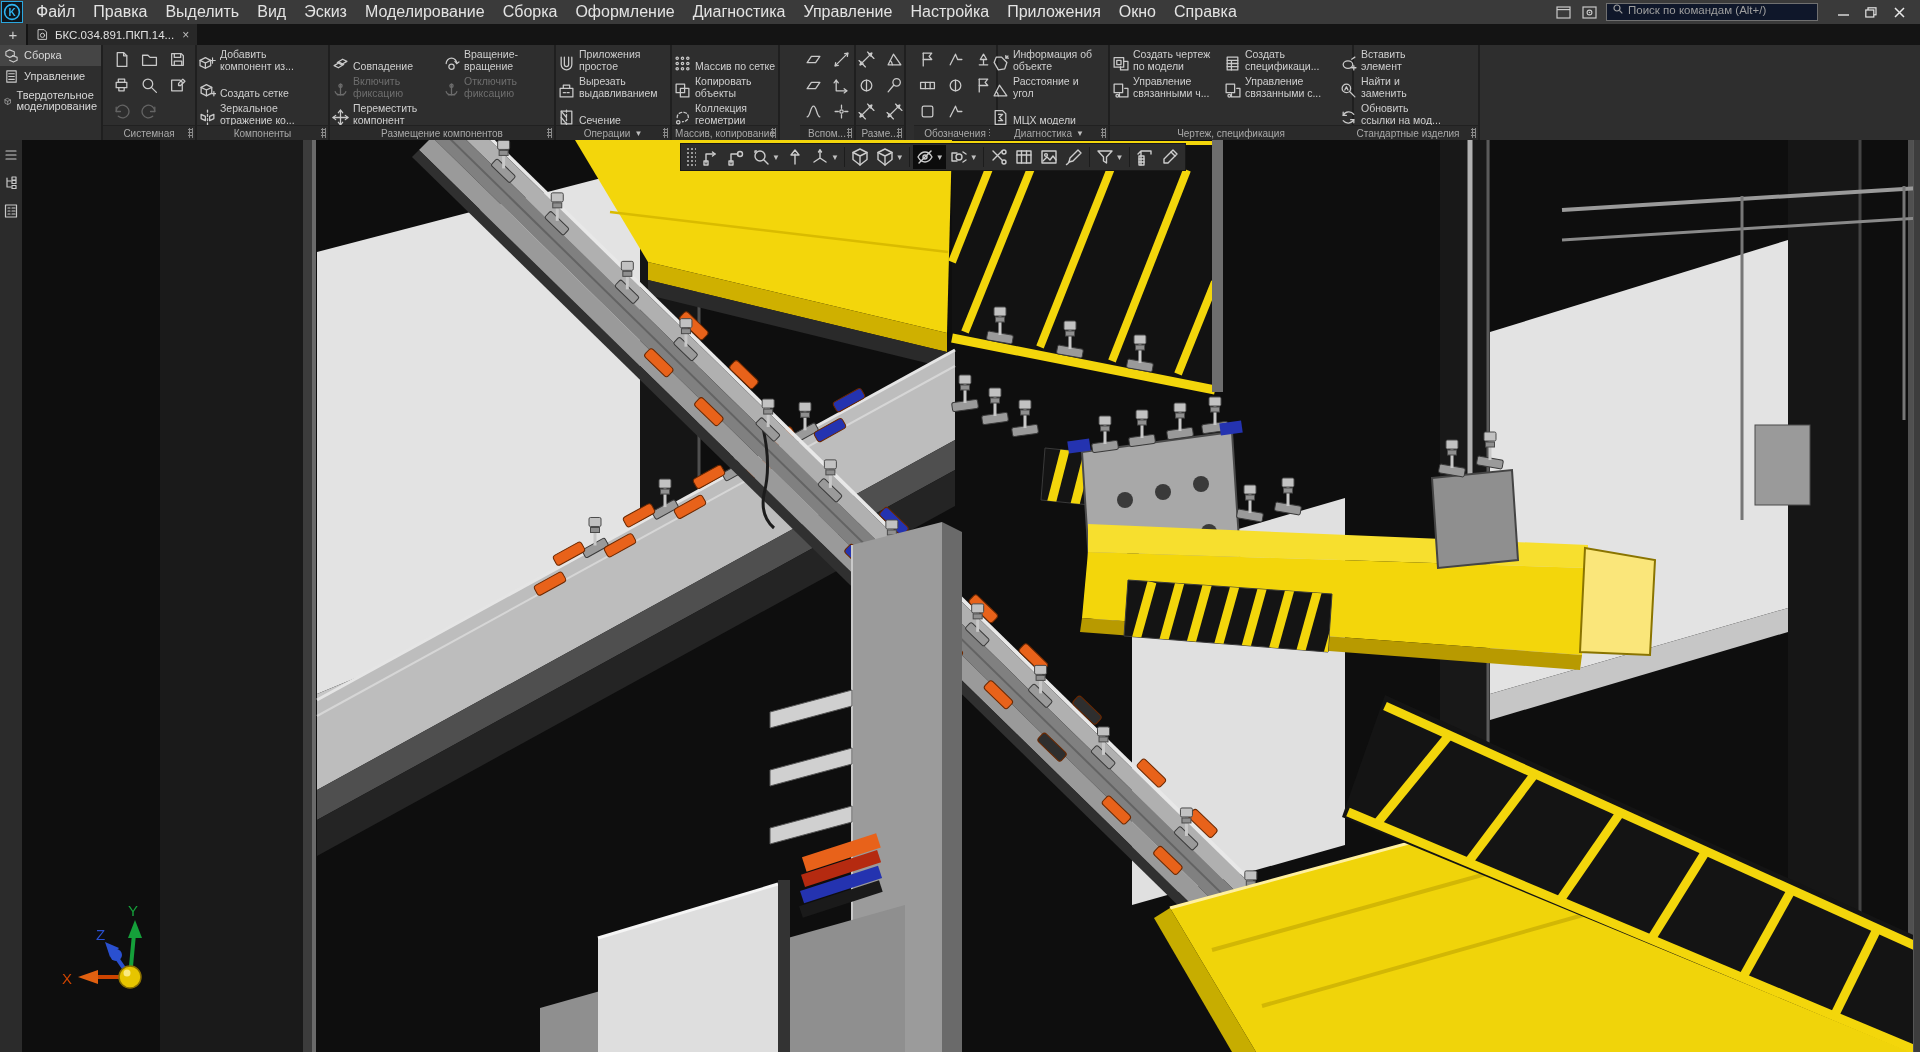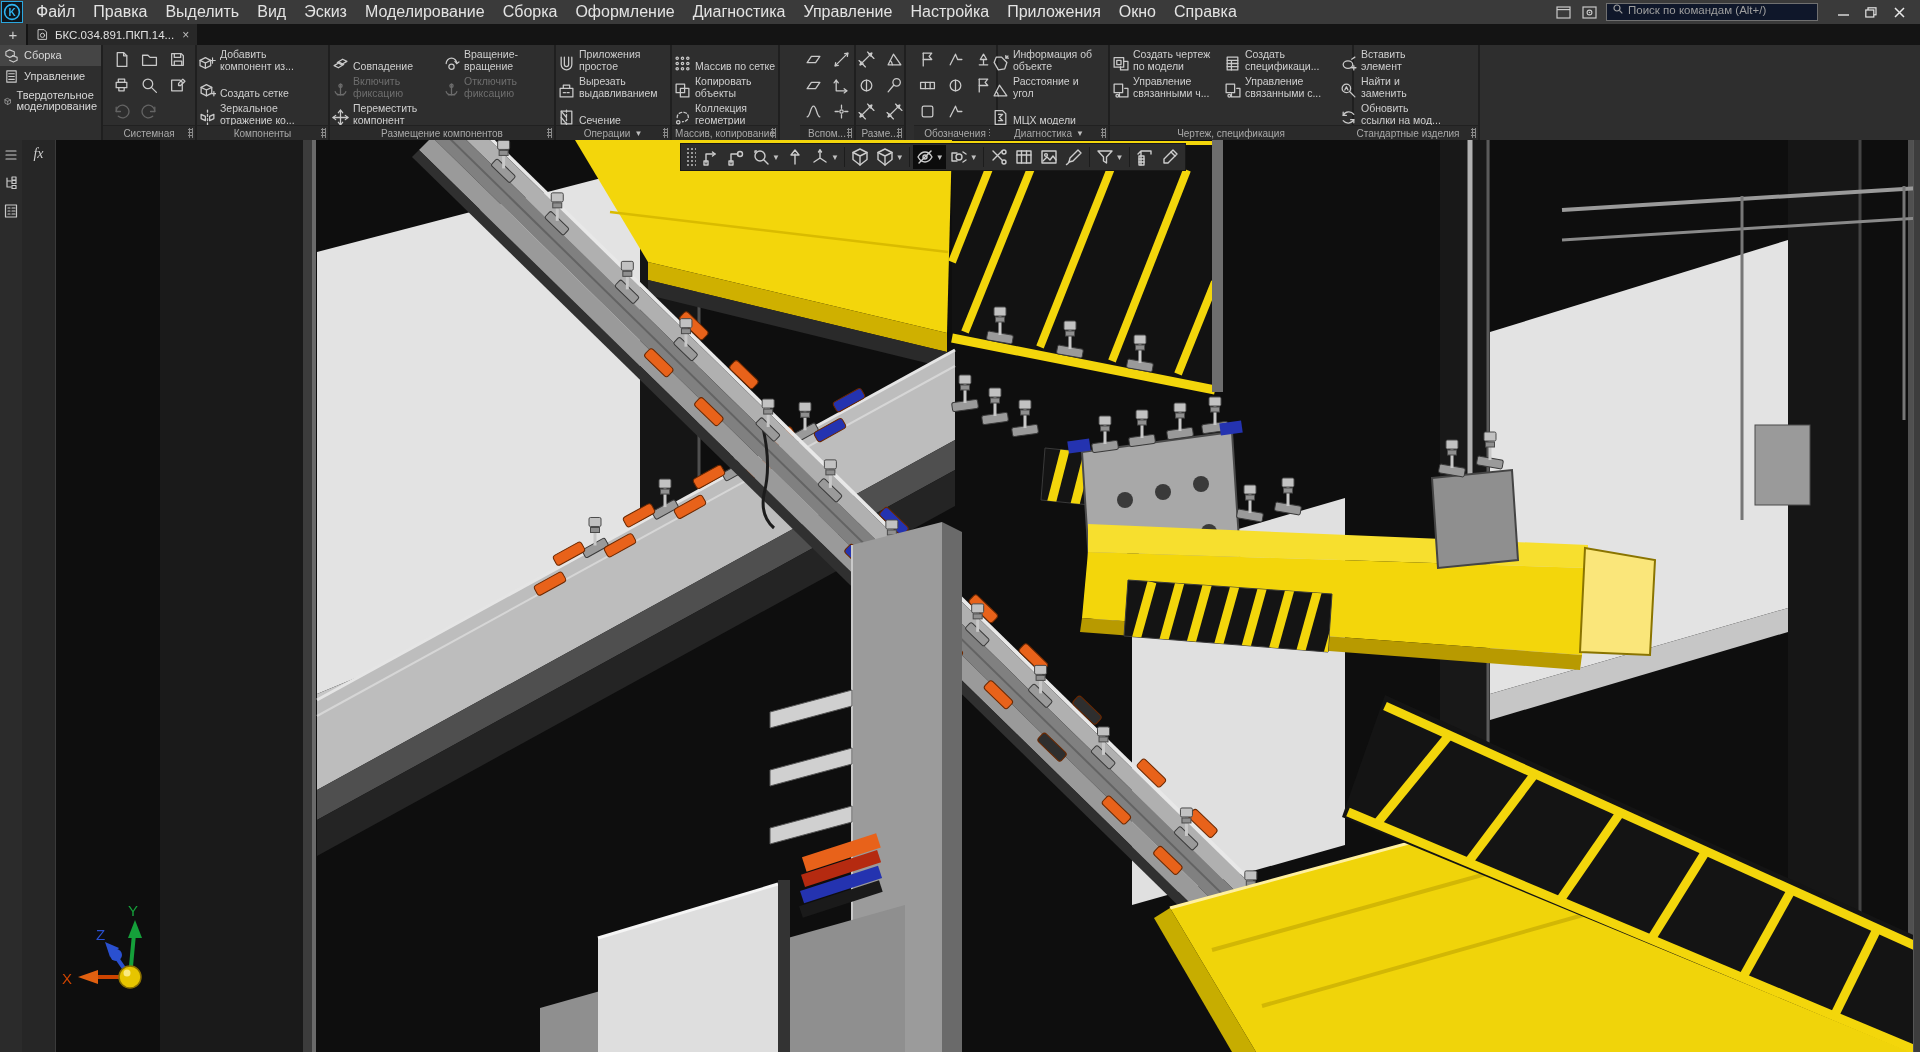--- a/index.html
+++ b/index.html
@@ -733,23 +733,20 @@
           <rect x="9" y="10.5" width="4" height="3"></rect>
         </svg>
       </div>
       <div class="lsicon">
         <svg class="ic" width="16" height="16" viewBox="0 0 16 16">
           <rect x="2.5" y="2" width="11" height="12"></rect>
           <path d="M5 5h2M5 8h2M5 11h2M9 5h3M9 8h3M9 11h3" stroke-width="1"></path>
         </svg>
       </div>
     </div>
-  <div class="fxpanel">
-    <div class="fx">fx</div>
-  </div>
 
   <div class="viewport">
     <svg class="scene" width="1864" height="912" viewBox="56 140 1864 912">
       <defs>
         <clipPath id="hz1">
             <polygon points="1045,448 1182,462 1178,514 1041,500"></polygon>
           </clipPath>
         <clipPath id="hz2">
             <polygon points="1128,580 1332,594 1328,652 1124,636"></polygon>
           </clipPath>

